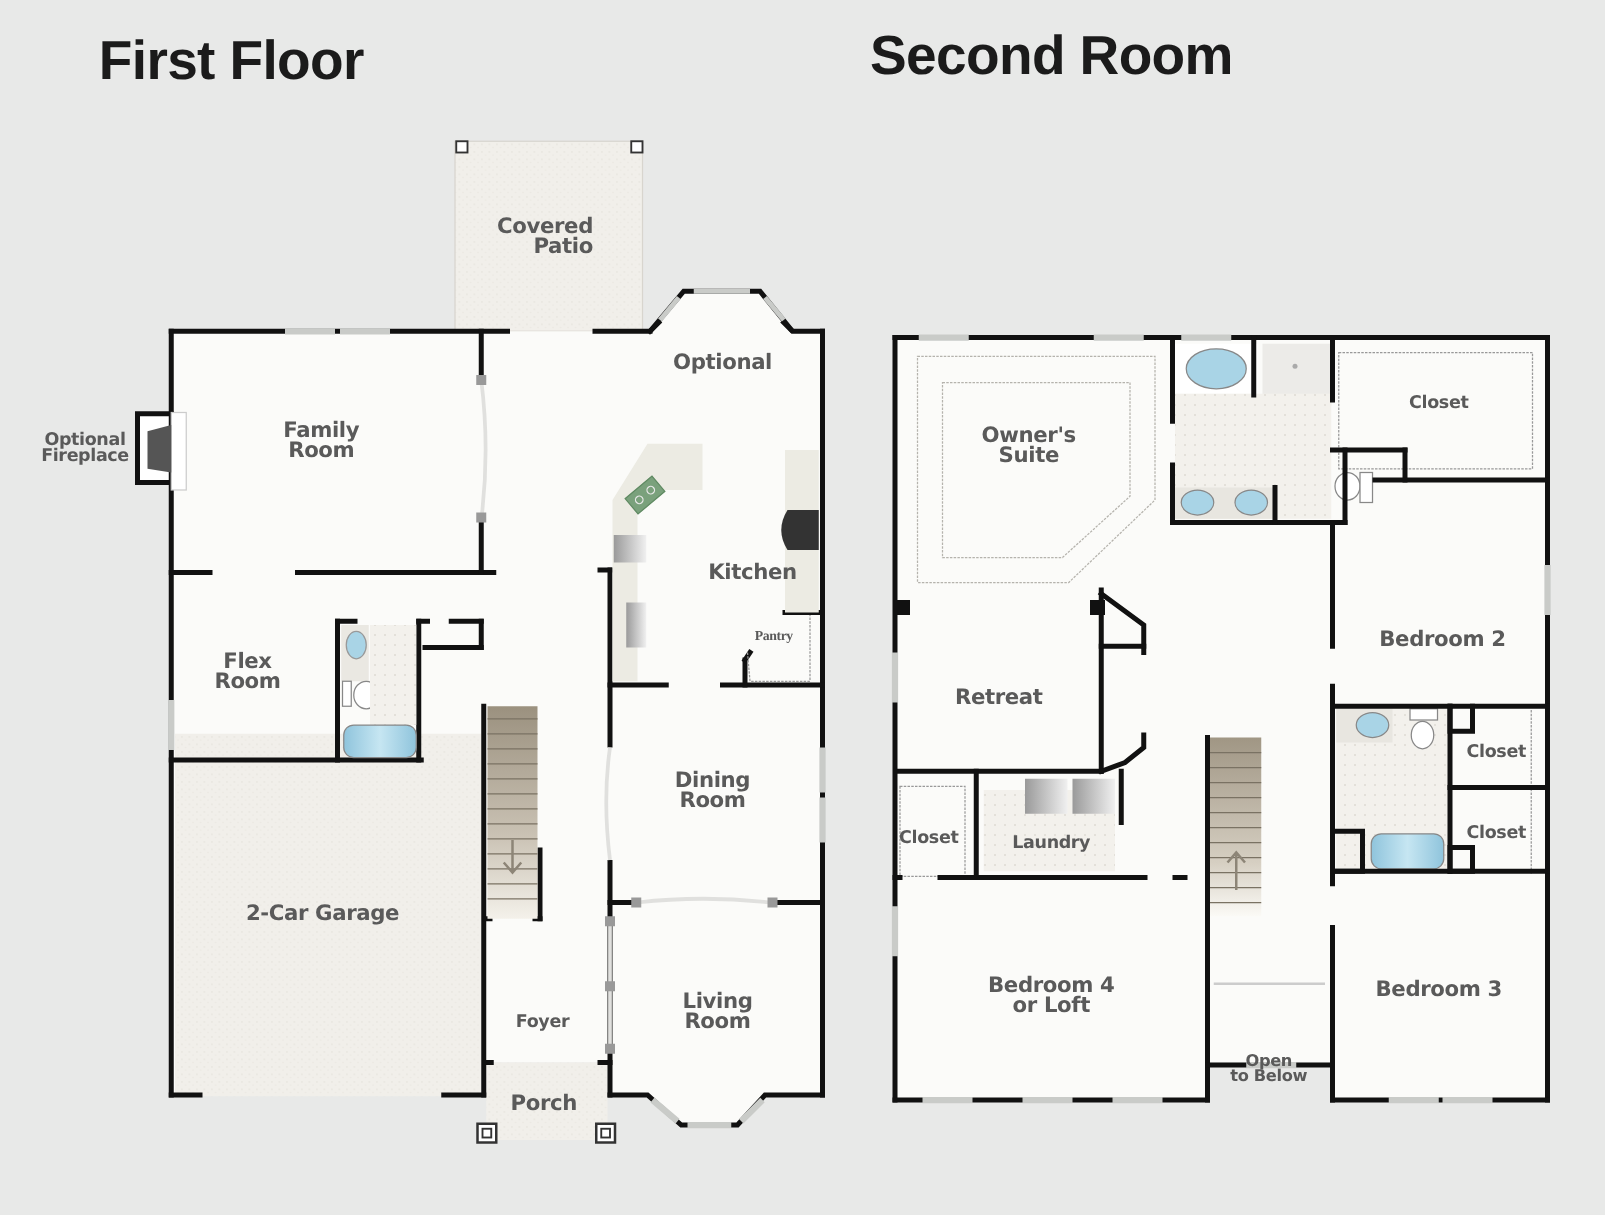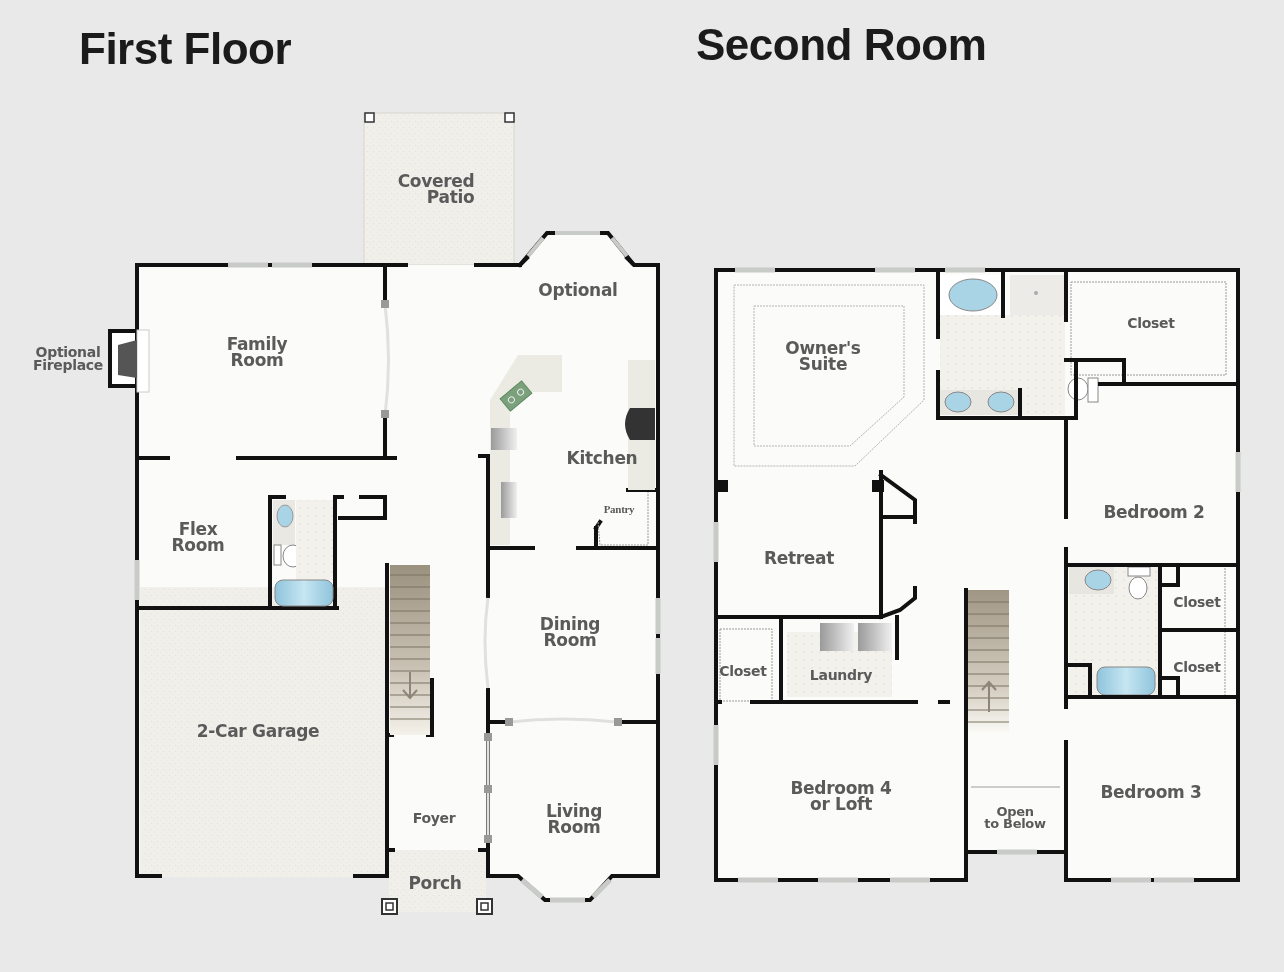--- a/index.html
+++ b/index.html
@@ -339,21 +339,21 @@
 <div class="lbl l11" style="left:619px; top:509px;font-family:Liberation Serif, serif;">Pantry</div>
 <div class="lbl l17" style="left:198px; top:538px;">
   <span>Flex</span><br>
   <span>Room</span>
 </div>
 <div class="lbl l17" style="left:258px; top:732px;">2-Car Garage</div>
 <div class="lbl l17" style="left:570px; top:633px;">
   <span>Dining</span><br>
   <span>Room</span>
 </div>
-<div class="lbl l17" style="left:574px; top:810px;margin-top:10px;">
+<div class="lbl l17" style="left:574px; top:810px;">
   <span>Living</span><br>
   <span>Room</span>
 </div>
 <div class="lbl l14" style="left:434px; top:818px;">Foyer</div>
 <div class="lbl l17" style="left:435px; top:884px;">Porch</div>
 
 <div class="lbl l17" style="left:823px; top:357px;">
   <span>Owner's</span><br>
   <span>Suite</span>
 </div>
@@ -361,17 +361,17 @@
 <div class="lbl l17" style="left:1154px; top:476px;margin-top:37px;">Bedroom 2</div>
 <div class="lbl l17" style="left:799px; top:559px;">Retreat</div>
 <div class="lbl l14" style="left:743px; top:671px;">Closet</div>
 <div class="lbl l14" style="left:841px; top:675px;">Laundry</div>
 <div class="lbl l14" style="left:1197px; top:602px;">Closet</div>
 <div class="lbl l14" style="left:1197px; top:667px;">Closet</div>
 <div class="lbl l17" style="left:841px; top:797px;">
   <span>Bedroom 4</span><br>
   <span>or Loft</span>
 </div>
-<div class="lbl l13" style="left:1015px; top:818px;">
+<div class="lbl l13" style="left:1015px; top:856px;">
   <span>Open</span><br>
   <span>to Below</span>
 </div>
 <div class="lbl l17" style="left:1151px; top:793px;">Bedroom 3</div>
 
 </body></html>

